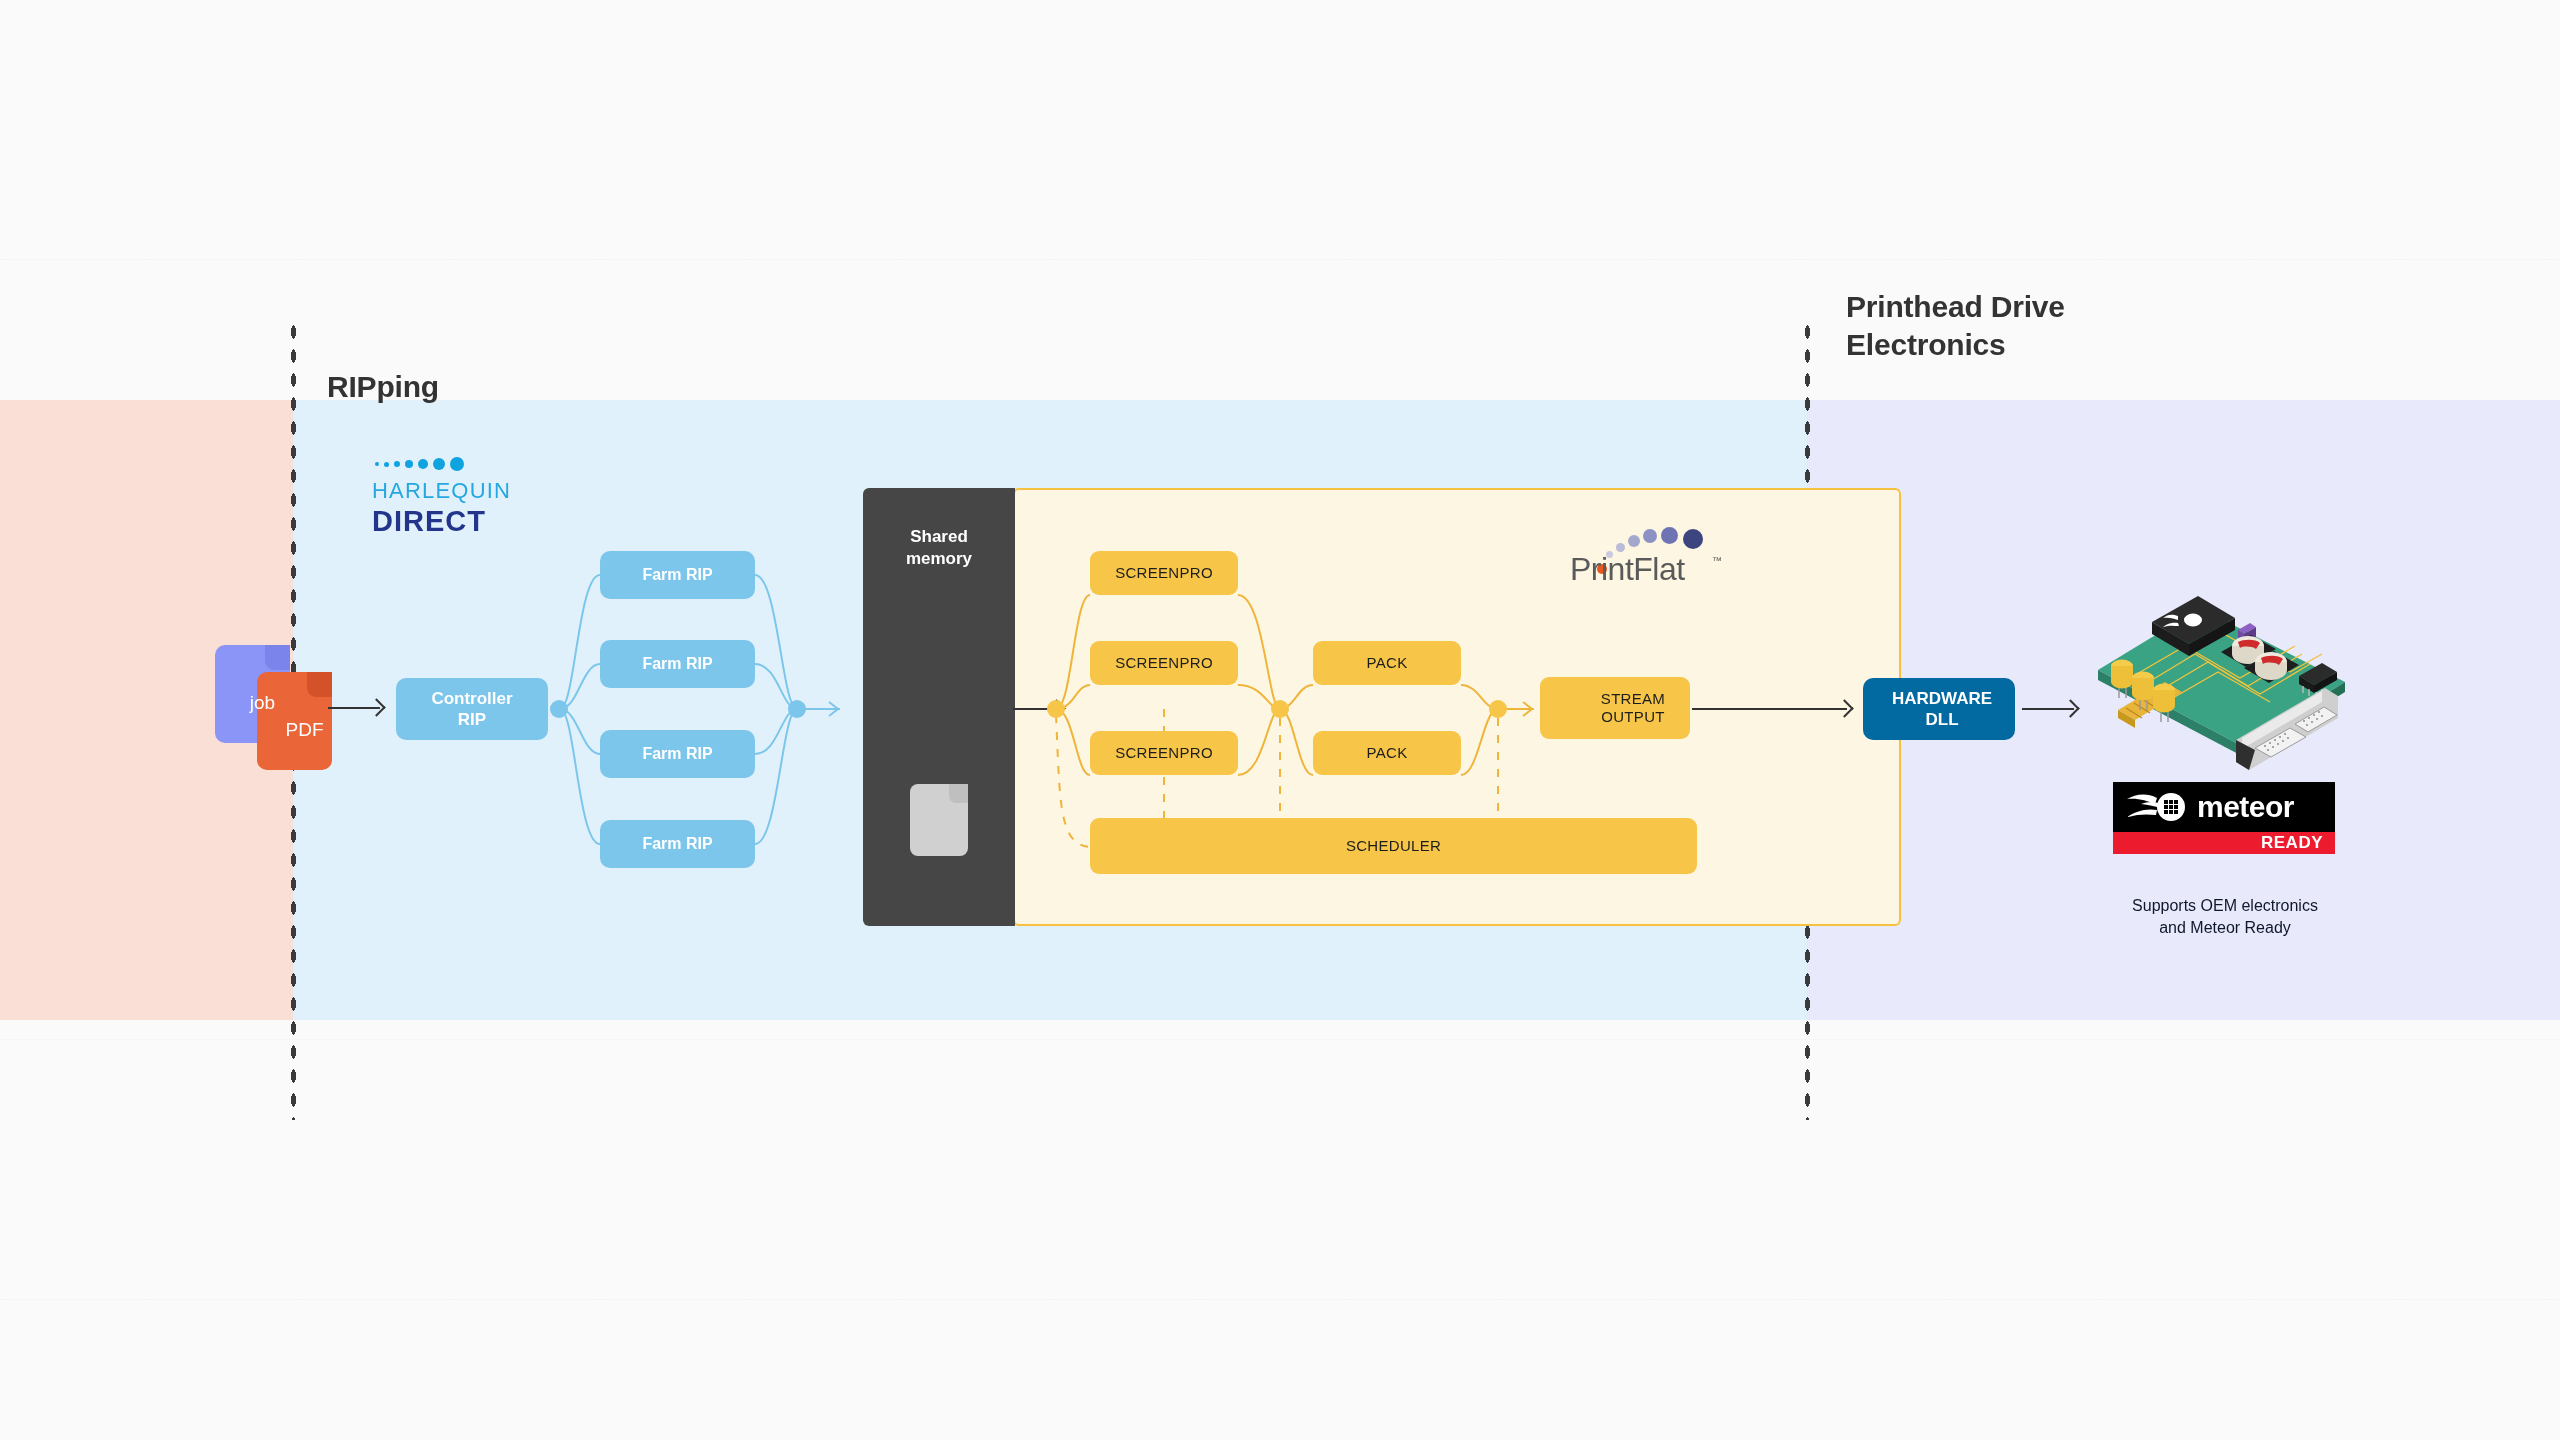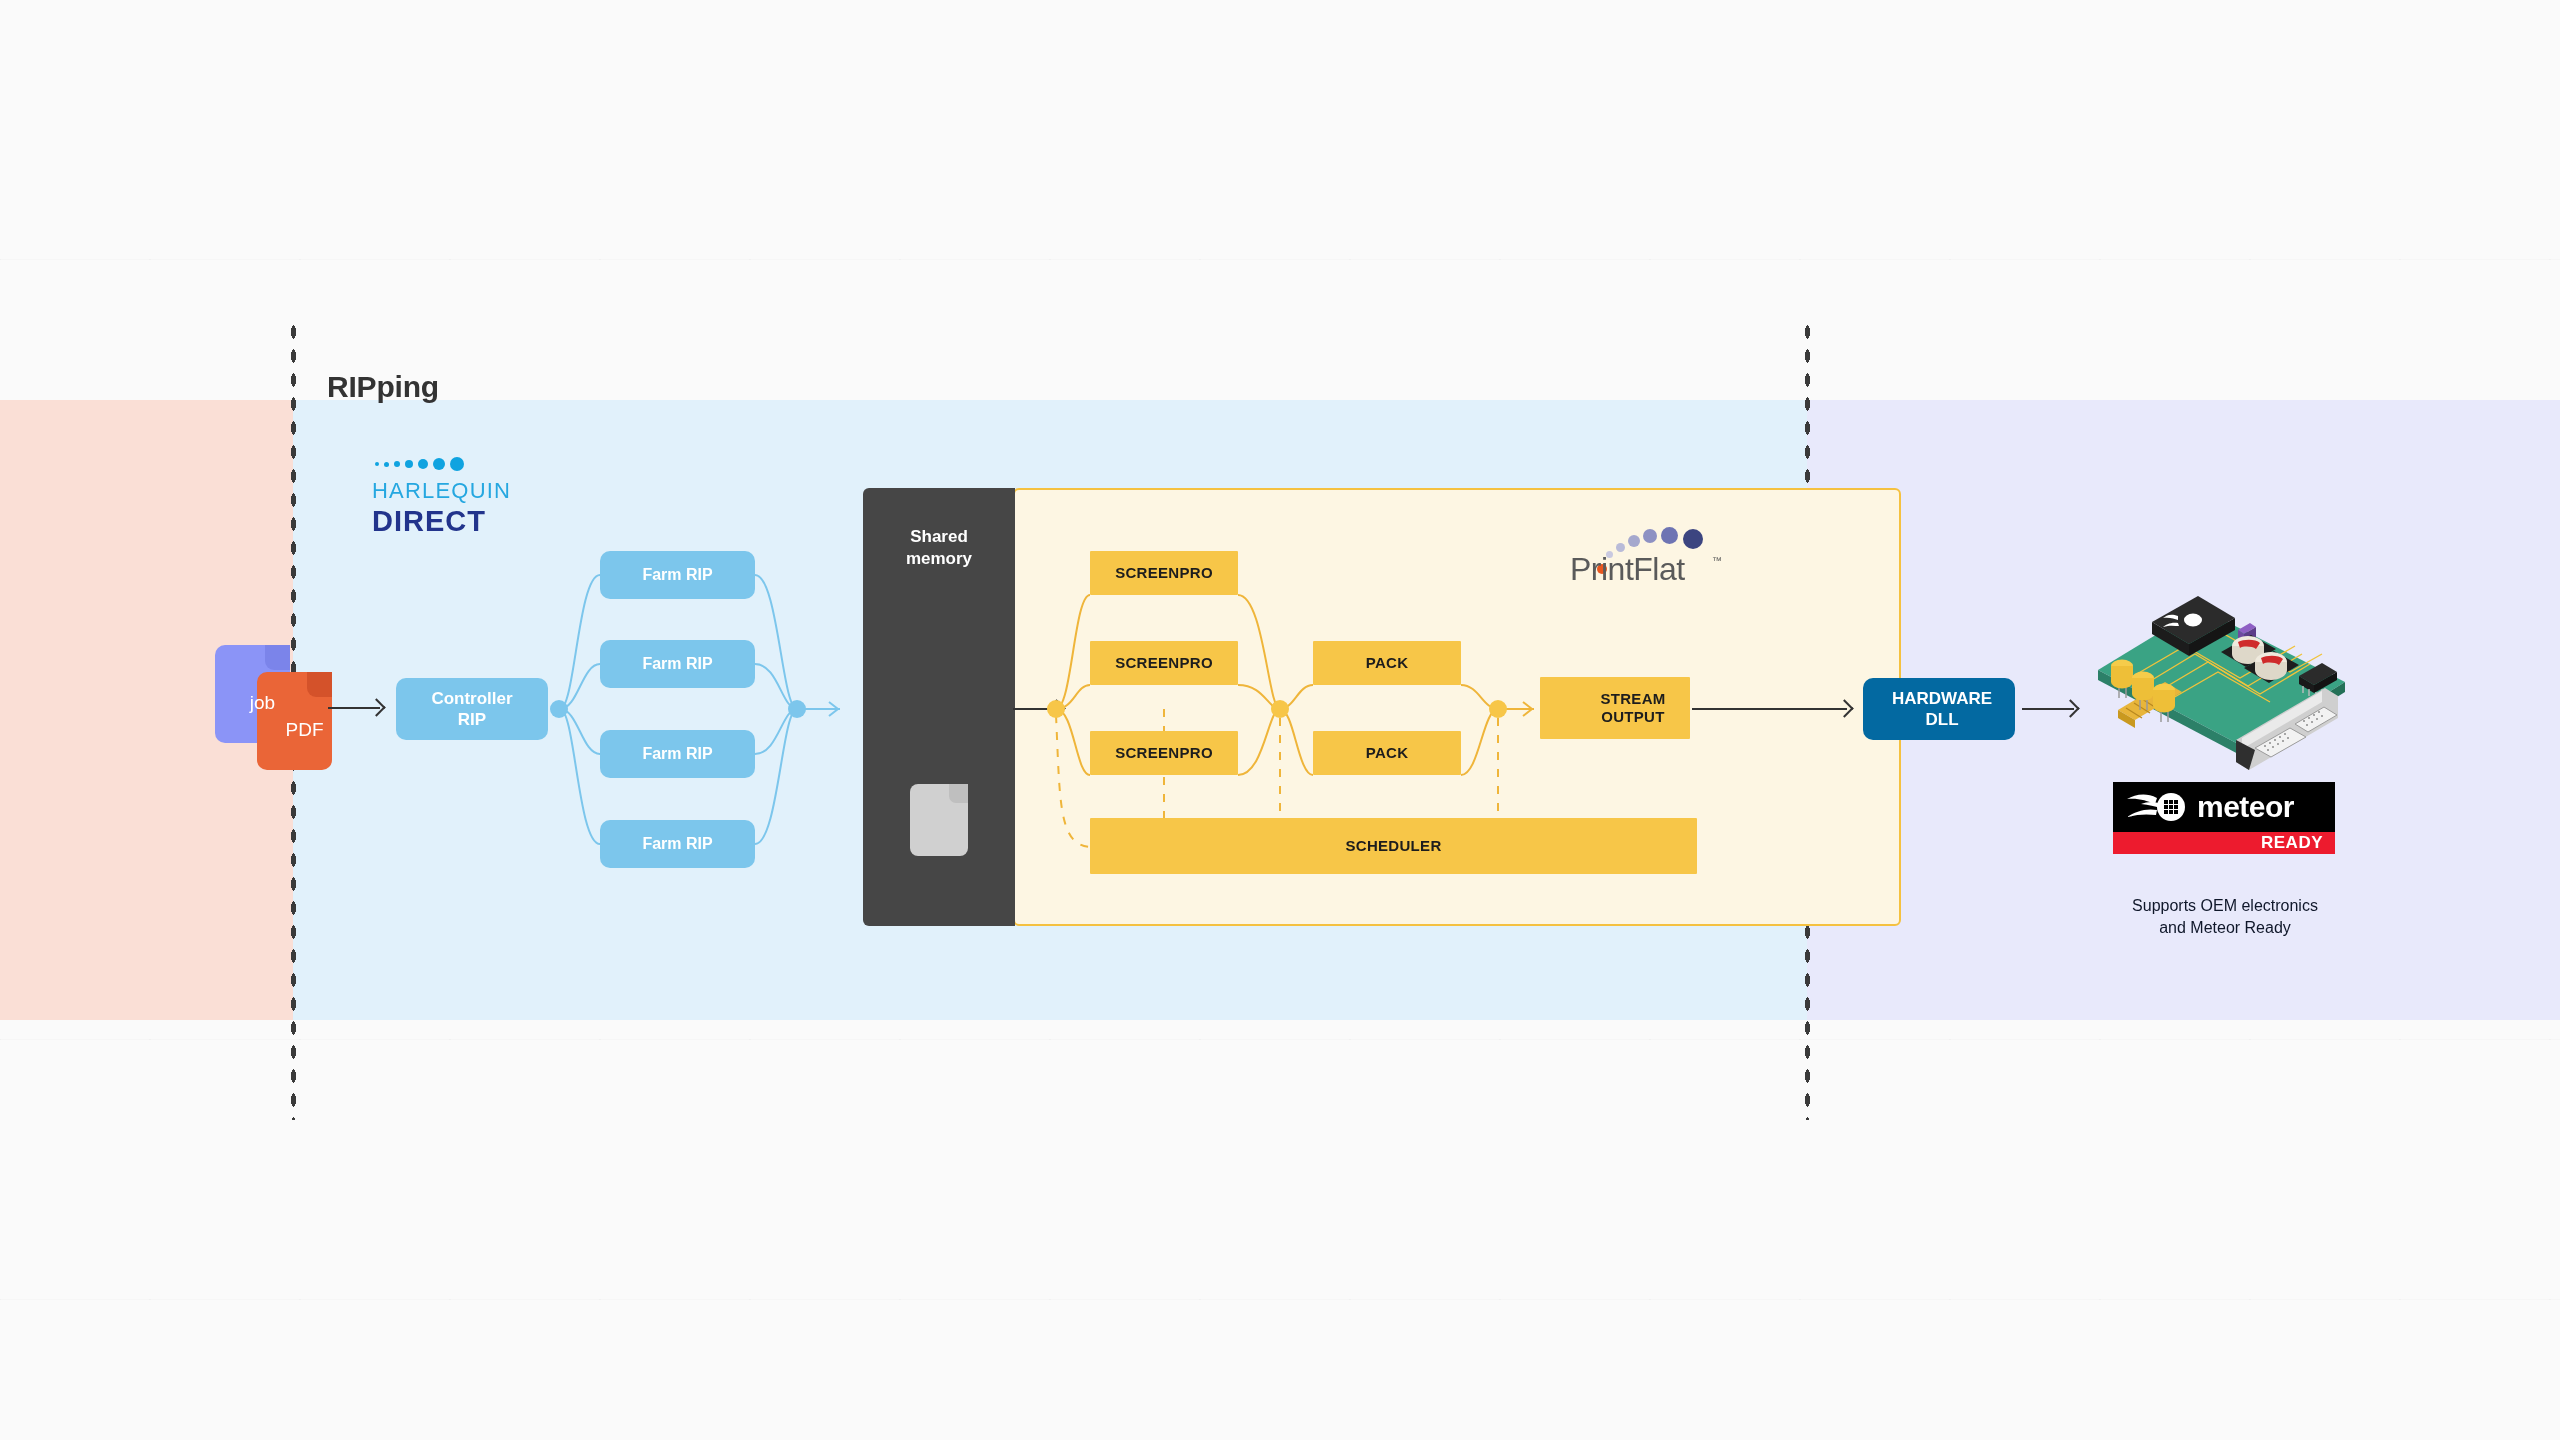--- a/index.html
+++ b/index.html
@@ -122,22 +122,22 @@
   #pf-logo { position: absolute; left: 1570px; top: 518px; width: 150px; height: 70px; }
   #pf-logo .pf-dot { position: absolute; border-radius: 50%; }
   #pf-logo .pf-word {
     position: absolute; left: 0; bottom: 0;
     font-size: 32px; color: #5a5a5a; font-weight: 400; letter-spacing: -0.5px;
   }
   #pf-logo .pf-tm { position: absolute; right: -2px; bottom: 22px; font-size: 10px; color: #5a5a5a; }
 
   
   .box-yellow {
-    position: absolute; background: #f7c648; border-radius: 1px;
-    color: #1d1d1d; font-weight: 700; display: flex; align-items: center;
+    position: absolute; background: #f7c648; border-radius: 9px;
+    color: #1d1d1d; font-weight: 400; display: flex; align-items: center;
     justify-content: center; text-align: center; line-height: 1.2;
     font-size: 15px; letter-spacing: 0.3px;
   }
   .screenpro { left: 1090px; width: 148px; height: 44px; }
   .pack      { left: 1313px; width: 148px; height: 44px; }
   #stream-output { left: 1540px; top: 677px; width: 150px; height: 62px; font-size: 15px; padding-left: 36px; }
   #scheduler { left: 1090px; top: 818px; width: 607px; height: 56px; }
 
   
   .connector { position: absolute; left: 0; top: 0; pointer-events: none; }
@@ -175,20 +175,21 @@
   <div class="bg-pattern"></div>
 
   <div class="band band-pink"></div>
   <div class="band band-blue"></div>
   <div class="band band-lav"></div>
 
   <div class="vdots left"></div>
   <div class="vdots right"></div>
 
   <div class="section-title" id="title-ripping">RIPping</div>
+  <div class="section-title" id="title-printhead">Printhead Drive Electronics</div>
 
   <div class="hq-logo">
     <div class="hq-dots">
       <i style="width:4px;height:4px;"></i>
       <i style="width:5px;height:5px;"></i>
       <i style="width:6px;height:6px;"></i>
       <i style="width:8px;height:8px;"></i>
       <i style="width:10px;height:10px;"></i>
       <i style="width:12px;height:12px;"></i>
       <i style="width:14px;height:14px;"></i>

